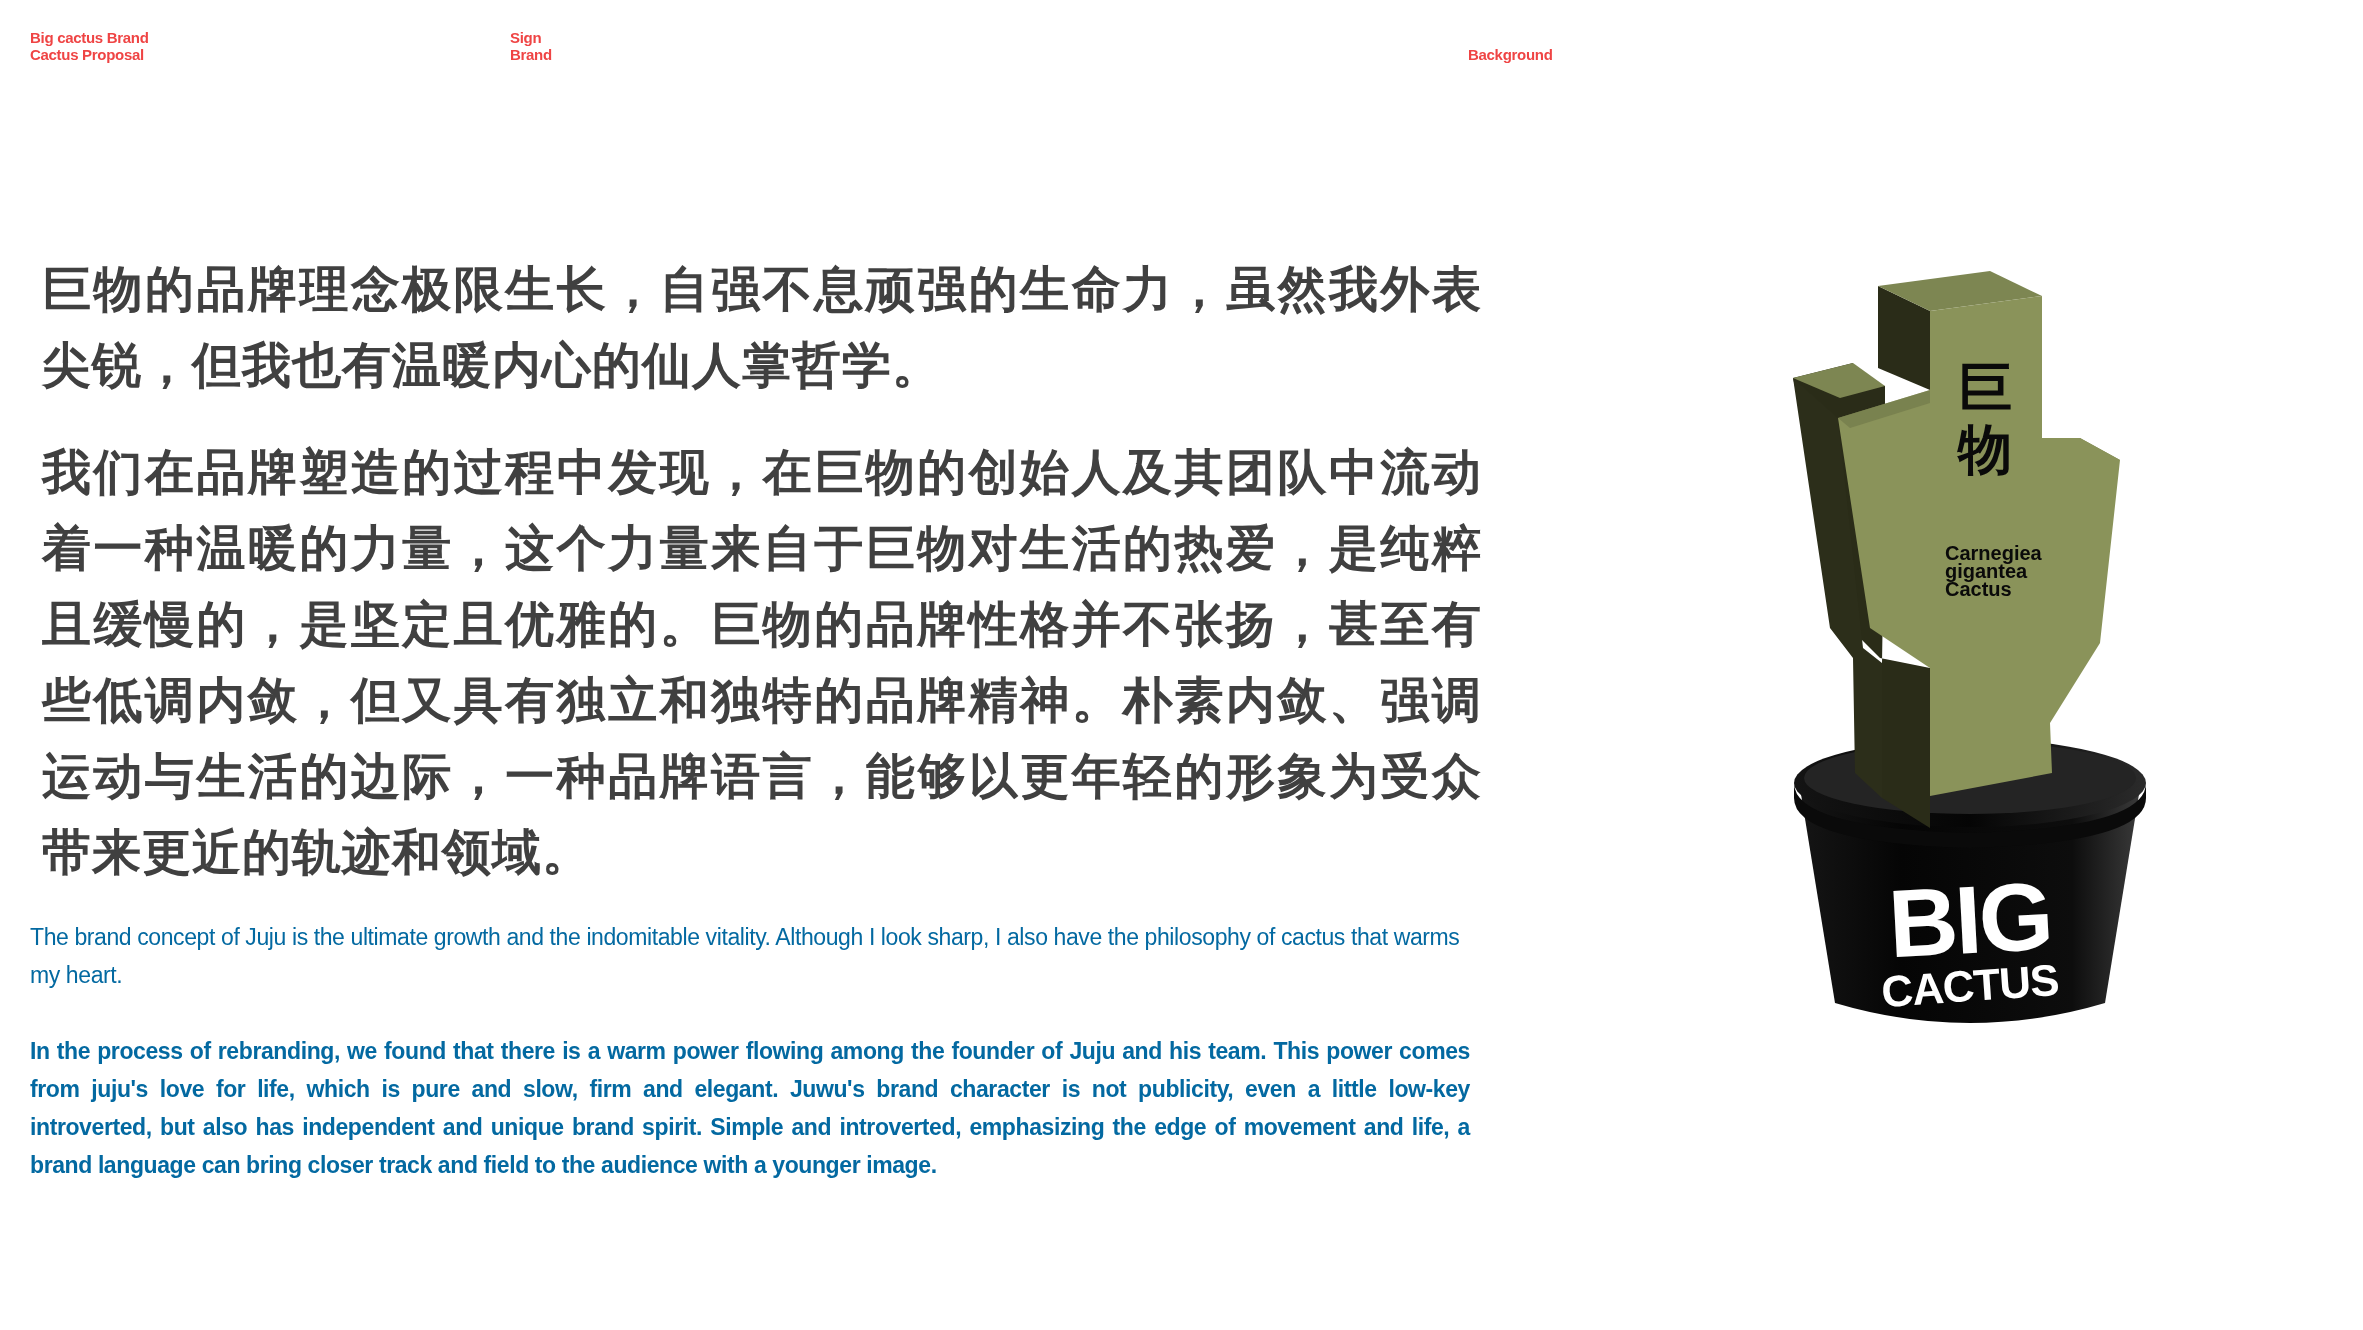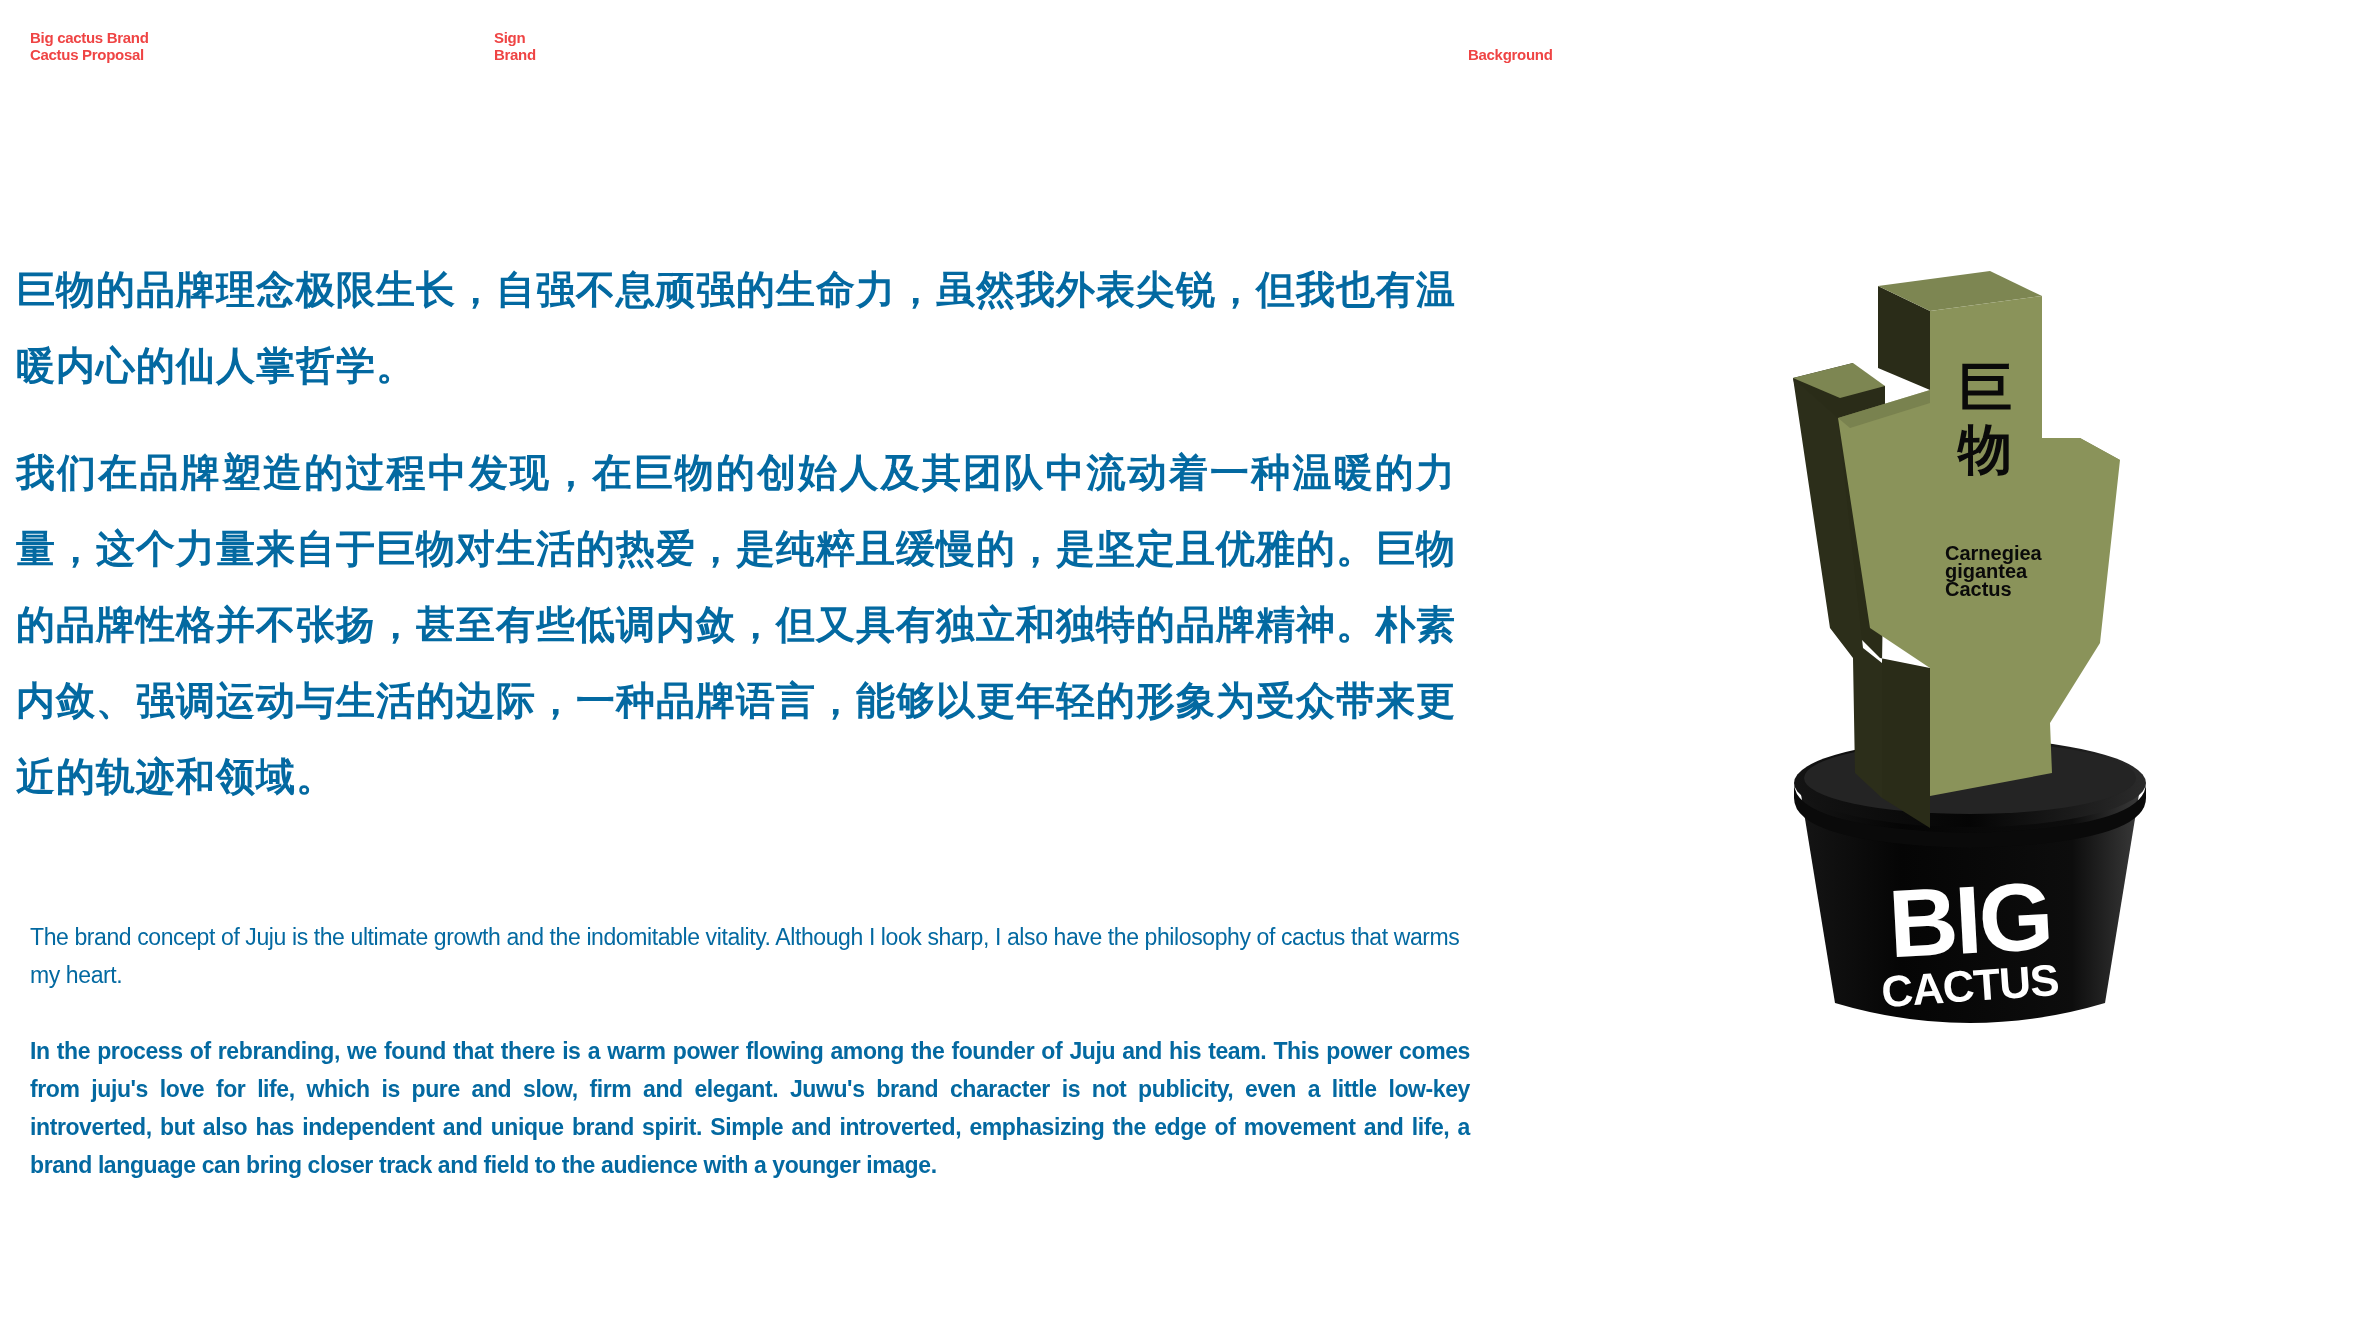--- a/index.html
+++ b/index.html
@@ -18,33 +18,33 @@
   .hdr {
     position: absolute;
     font-size: 15px;
     line-height: 17px;
     font-weight: 700;
     letter-spacing: -0.3px;
     color: #ef4444;
   }
   .hdr span { display: block; }
   #hdr-brand { left: 30px; top: 29px; }
-  #hdr-section { left: 494px; top: 29px; }
+  #hdr-section { left: 510px; top: 29px; }
   #hdr-topic { left: 1468px; top: 46px; }
 
   .zh {
     position: absolute;
-    left: 16px;
+    left: 42px;
     width: 1440px;
     font-family: "DejaVu Sans", "Liberation Sans", sans-serif;
     font-weight: 700;
-    font-size: 39px;
+    font-size: 49px;
     line-height: 76px;
     letter-spacing: 1px;
-    color: #0369a1;
+    color: #404040;
     text-align: justify;
     text-align-last: left;
   }
   #zh-p1 { top: 252px; }
   #zh-p2 { top: 435px; }
 
   .en {
     position: absolute;
     left: 30px;
     width: 1440px;

